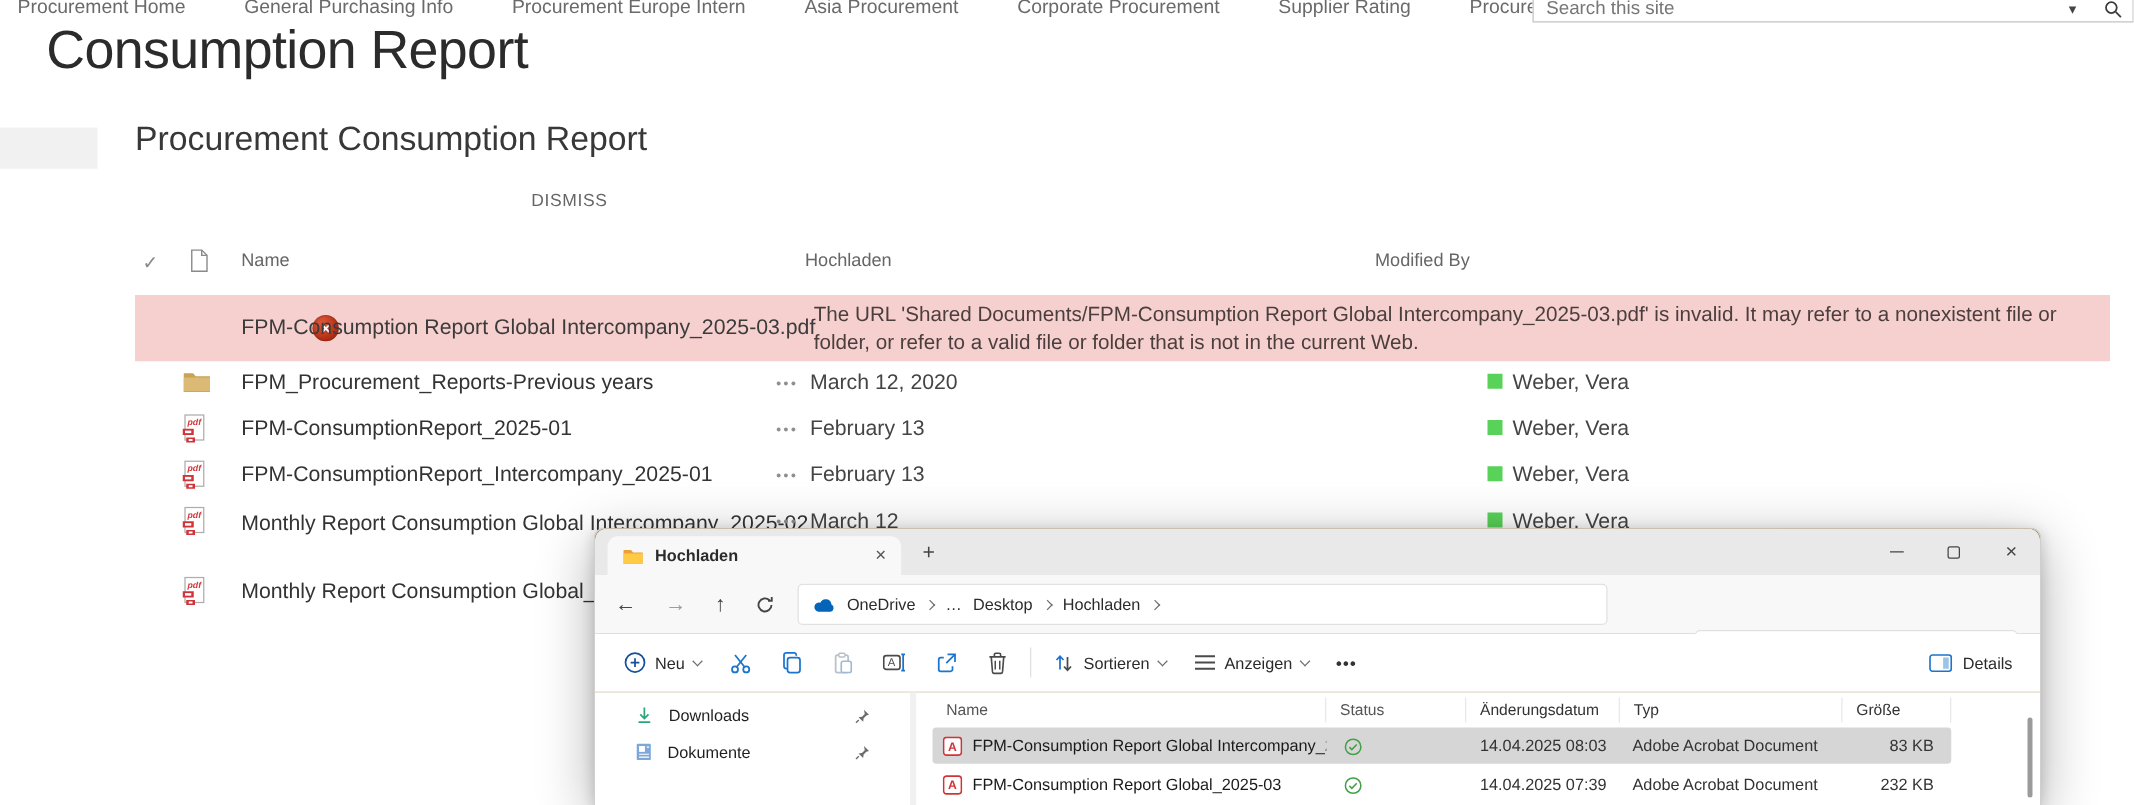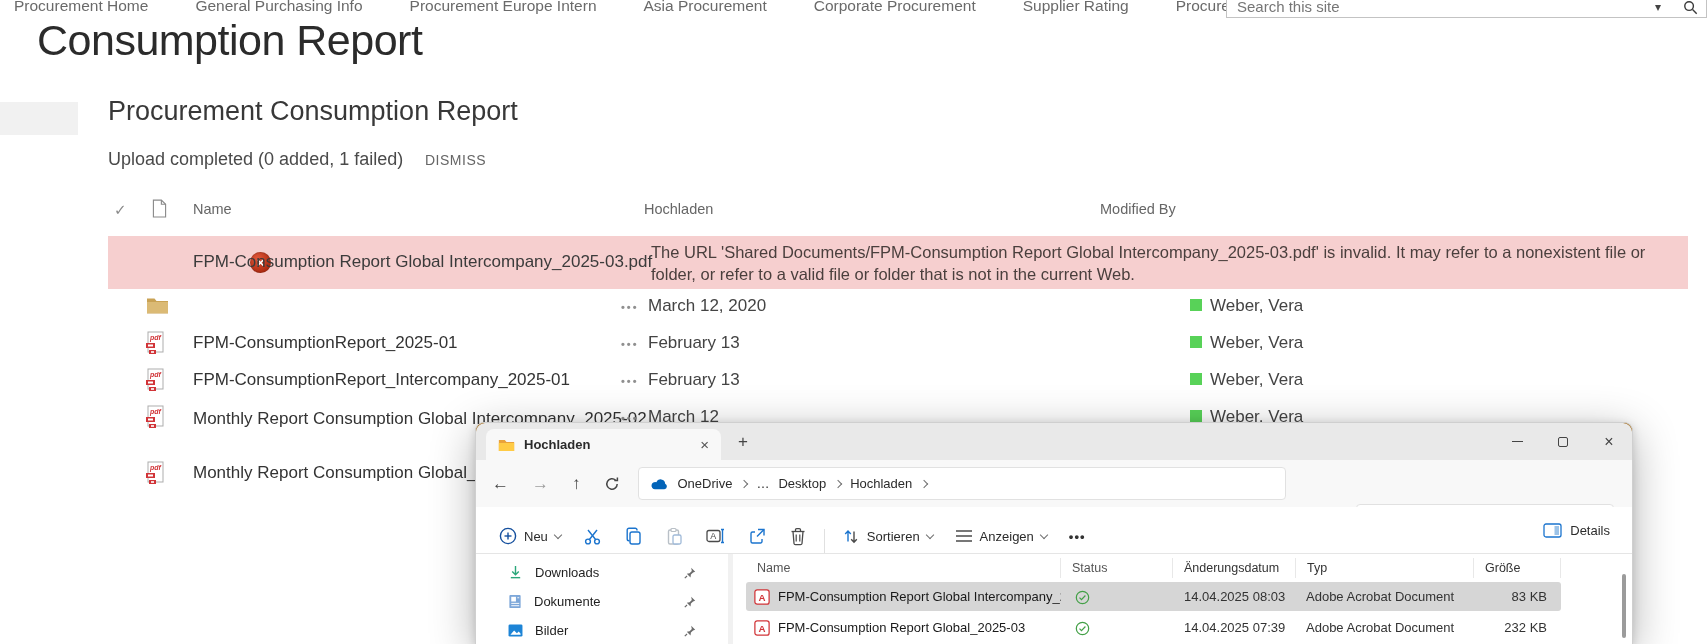--- a/index.html
+++ b/index.html
@@ -60,21 +60,21 @@
     display:flex;align-items:center;padding:0 10px;gap:9px;font-size:13px;color:#2b2b2b;}
   .crumb{white-space:nowrap;}
   .chev{display:inline-block;width:6px;height:6px;border-right:1.4px solid #6f6f6f;border-bottom:1.4px solid #6f6f6f;}
   .chev.right{transform:rotate(-45deg);}
   .chev.down{transform:rotate(45deg);margin-top:-3px;}
   .searchfield{position:absolute;right:18px;top:44px;width:258px;height:33px;background:#fff;border:1px solid #e1e1e1;
     border-radius:4px;display:flex;align-items:center;padding:0 10px;}
   .searchfield input{border:0;outline:0;flex:1;font-size:13px;color:#666;background:transparent;}
   .searchfield input::placeholder{color:#757575;}
   .toolbar{position:absolute;left:0;top:84px;width:100%;height:47px;background:#fff;border-bottom:1px solid #e5e5e5;
-    display:flex;align-items:flex-end;padding:0 12px;gap:0;}
+    display:flex;align-items:center;padding:0 12px;gap:0;}
   .tbtn{display:flex;align-items:center;gap:7px;padding:0 11px;height:34px;border-radius:4px;font-size:13px;color:#2b2b2b;}
   .tdivider{width:1px;height:24px;background:#e0e0e0;margin:0 6px;}
   .tb-right{position:absolute;right:22px;top:0;height:47px;display:flex;align-items:center;gap:8px;font-size:13px;color:#2b2b2b;}
   .dots3{font-size:13px;font-weight:bold;letter-spacing:1px;color:#333;}
   .body{position:absolute;left:0;top:131px;width:100%;height:91px;background:#fff;}
   .sidebar{position:absolute;left:0;top:4px;width:250px;}
   .sideitem{height:29px;display:flex;align-items:center;gap:12px;padding-left:32px;position:relative;}
   .sideitem .slabel{font-size:13px;color:#1f1f1f;}
   .sideitem .pin{position:absolute;right:30px;}
   .panesep{position:absolute;left:252px;top:0;width:5px;height:91px;background:#f1f1f1;}
@@ -114,21 +114,20 @@
           <circle cx="6.5" cy="6.5" r="4.6" fill="none" stroke="#3a3a3a" stroke-width="1.5"></circle>
           <line x1="10.2" y1="10.2" x2="14.6" y2="14.6" stroke="#3a3a3a" stroke-width="1.5"></line>
         </svg>
     </span>
   </div>
 
   <div class="abs pagetitle">Consumption Report</div>
   <div class="abs stub"></div>
   <div class="abs sectiontitle">Procurement Consumption Report</div>
 
-  <div class="abs uploadline">Upload completed (0 added, 1 failed)</div>
   <a class="abs dismiss">DISMISS</a>
 
   <div class="abs lh">
     <span class="c checkglyph" style="left:114px;">✓</span>
     <span class="c ico" style="left:152px;top:0;">
       <svg width="15" height="19" viewBox="0 0 16 20">
           <path d="M1.5 1h8.5l4.5 4.5V19h-13z" fill="#fff" stroke="#8a8a8a" stroke-width="1.2"></path>
           <path d="M10 1v4.5h4.5" fill="none" stroke="#8a8a8a" stroke-width="1.2"></path>
         </svg>
     </span>
@@ -143,20 +142,21 @@
     <div class="errmsg">The URL 'Shared Documents/FPM-Consumption Report Global Intercompany_2025-03.pdf' is invalid. It may refer to a nonexistent file or folder, or refer to a valid file or folder that is not in the current Web.</div>
   </div>
 
   <div class="rowbase" style="top:290px;height:37px;">
     <span class="sp-ico" style="top:6px;">
       <svg width="23" height="19" viewBox="0 0 23 19">
           <path d="M1 2.5h7.5l2 2.5H22v12.5H1z" fill="#c9a254"></path>
           <path d="M1 6h21v11H1z" fill="#dbba75"></path>
         </svg>
     </span>
+    <span class="sp-name" style="top:6px;">FPM_Procurement_Reports-Previous years</span>
     <span class="sp-dots" style="top:11px;">•••</span>
     <span class="sp-date" style="top:6px;">March 12, 2020</span>
     <span class="sp-sq" style="top:9px;"></span>
     <span class="sp-by" style="top:6px;">Weber, Vera</span>
   </div>
 
   <div class="rowbase" style="top:327px;height:37px;">
     <span class="sp-ico" style="top:4px;">
       <svg width="20" height="24" viewBox="0 0 20 24">
           <rect x="2" y="1" width="15" height="20" fill="#fff" stroke="#adadad"></rect>
@@ -410,35 +410,20 @@
           <span class="ico">
             <svg width="14" height="15" viewBox="0 0 14 16">
                 <rect x="1" y="1" width="12" height="14" rx="1" fill="#7da7d9"></rect>
                 <rect x="3" y="3" width="5" height="5" fill="#ffffff"></rect>
                 <line x1="9.5" y1="4" x2="11.5" y2="4" stroke="#fff" stroke-width="1"></line>
                 <line x1="3" y1="10" x2="11.5" y2="10" stroke="#fff" stroke-width="1"></line>
                 <line x1="3" y1="12.5" x2="11.5" y2="12.5" stroke="#fff" stroke-width="1"></line>
               </svg>
           </span>
           <span class="slabel">Dokumente</span>
-          <span class="pin ico">
-            <svg width="12" height="12" viewBox="0 0 12 12">
-                <path d="M7.2 0.8l4 4-2.1.6-2.2 2.2-.4 2.8L2.8 6.7l2.8-.4 2.2-2.2z" fill="#6b6b6b"></path>
-                <line x1="3" y1="9" x2="0.8" y2="11.2" stroke="#6b6b6b" stroke-width="1.2"></line>
-              </svg>
-          </span>
-        </div>
-        <div class="sideitem">
-          <span class="ico">
-            <svg width="15" height="13" viewBox="0 0 16 14">
-                <rect x="0.5" y="0.5" width="15" height="13" rx="1.5" fill="#1d84d6"></rect>
-                <path d="M2.5 11.5l4-4.5 3 3 2-2 2 2.5v1z" fill="#fff"></path>
-              </svg>
-          </span>
-          <span class="slabel">Bilder</span>
           <span class="pin ico">
             <svg width="12" height="12" viewBox="0 0 12 12">
                 <path d="M7.2 0.8l4 4-2.1.6-2.2 2.2-.4 2.8L2.8 6.7l2.8-.4 2.2-2.2z" fill="#6b6b6b"></path>
                 <line x1="3" y1="9" x2="0.8" y2="11.2" stroke="#6b6b6b" stroke-width="1.2"></line>
               </svg>
           </span>
         </div>
       </div>
       <div class="panesep"></div>
 

